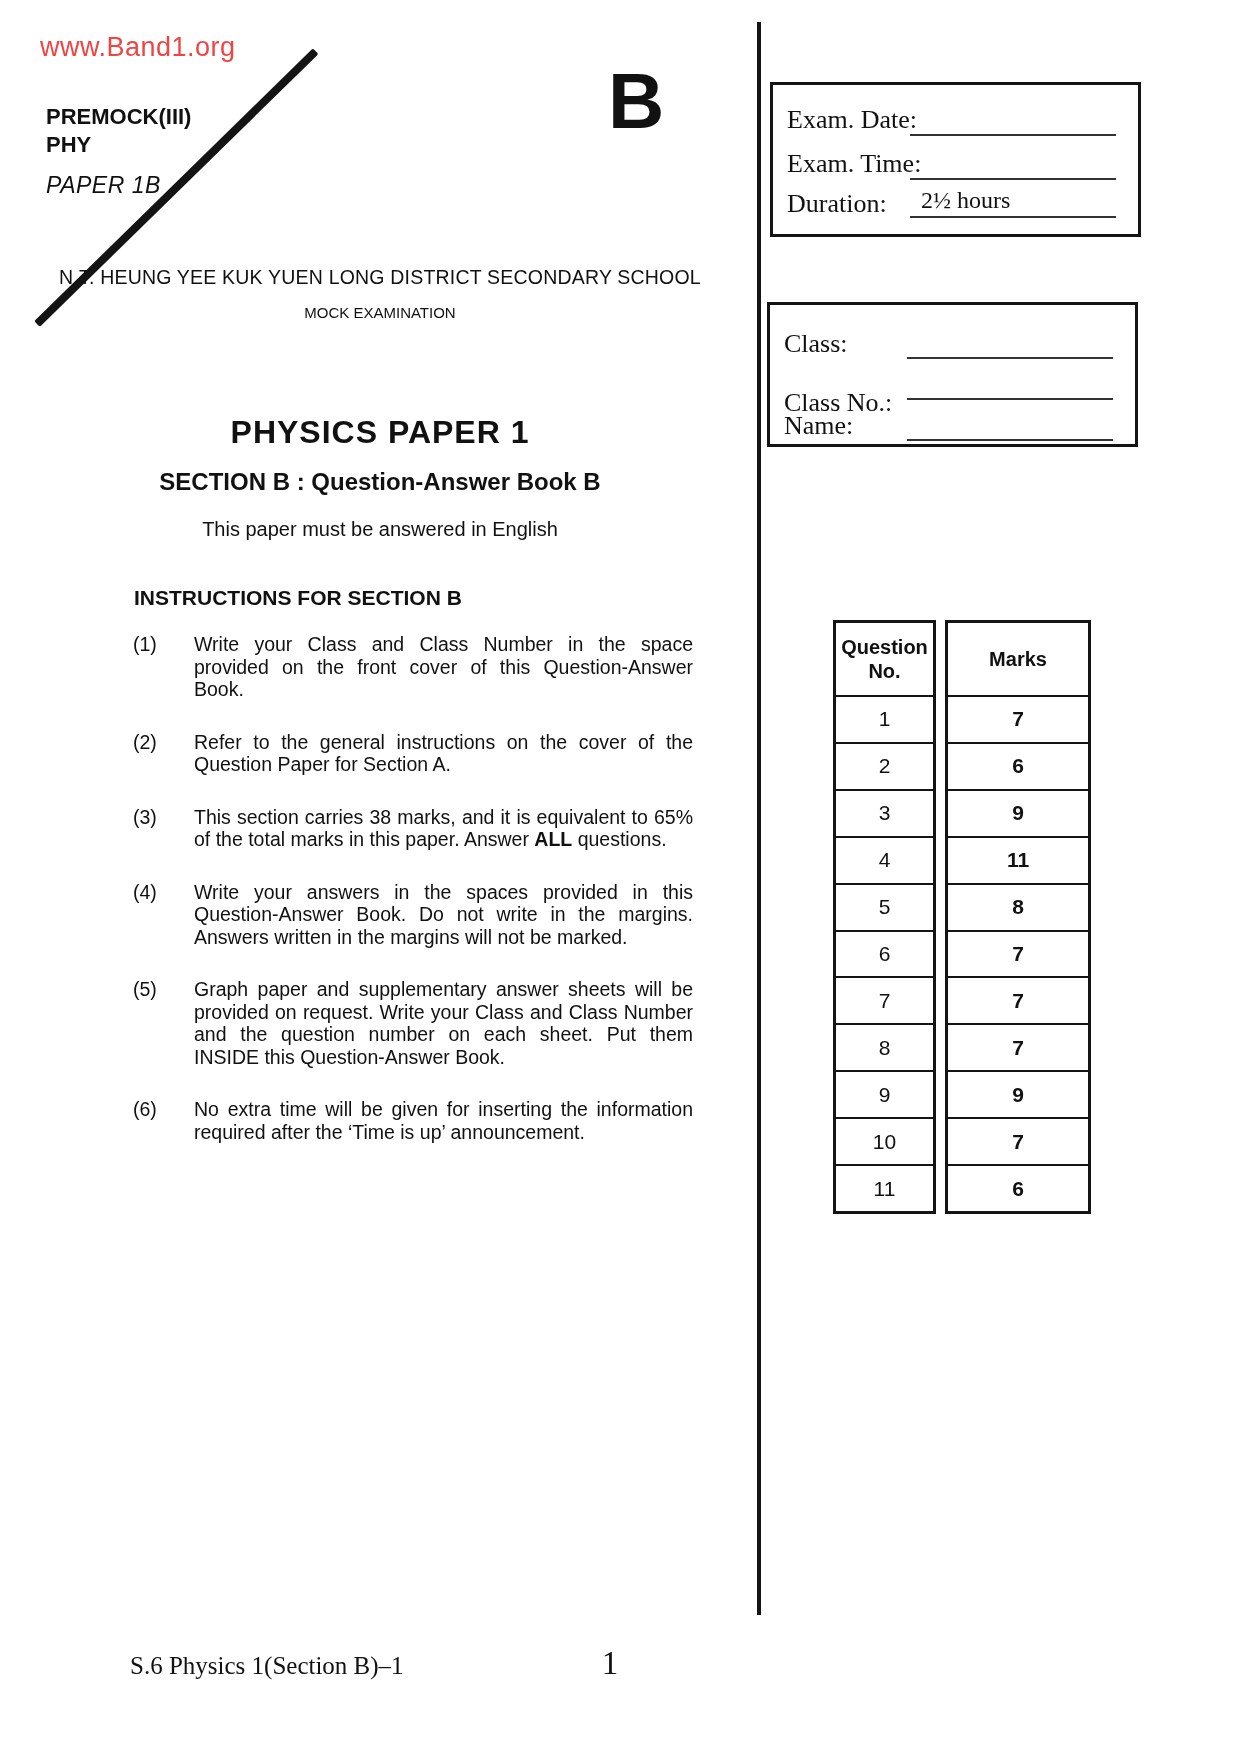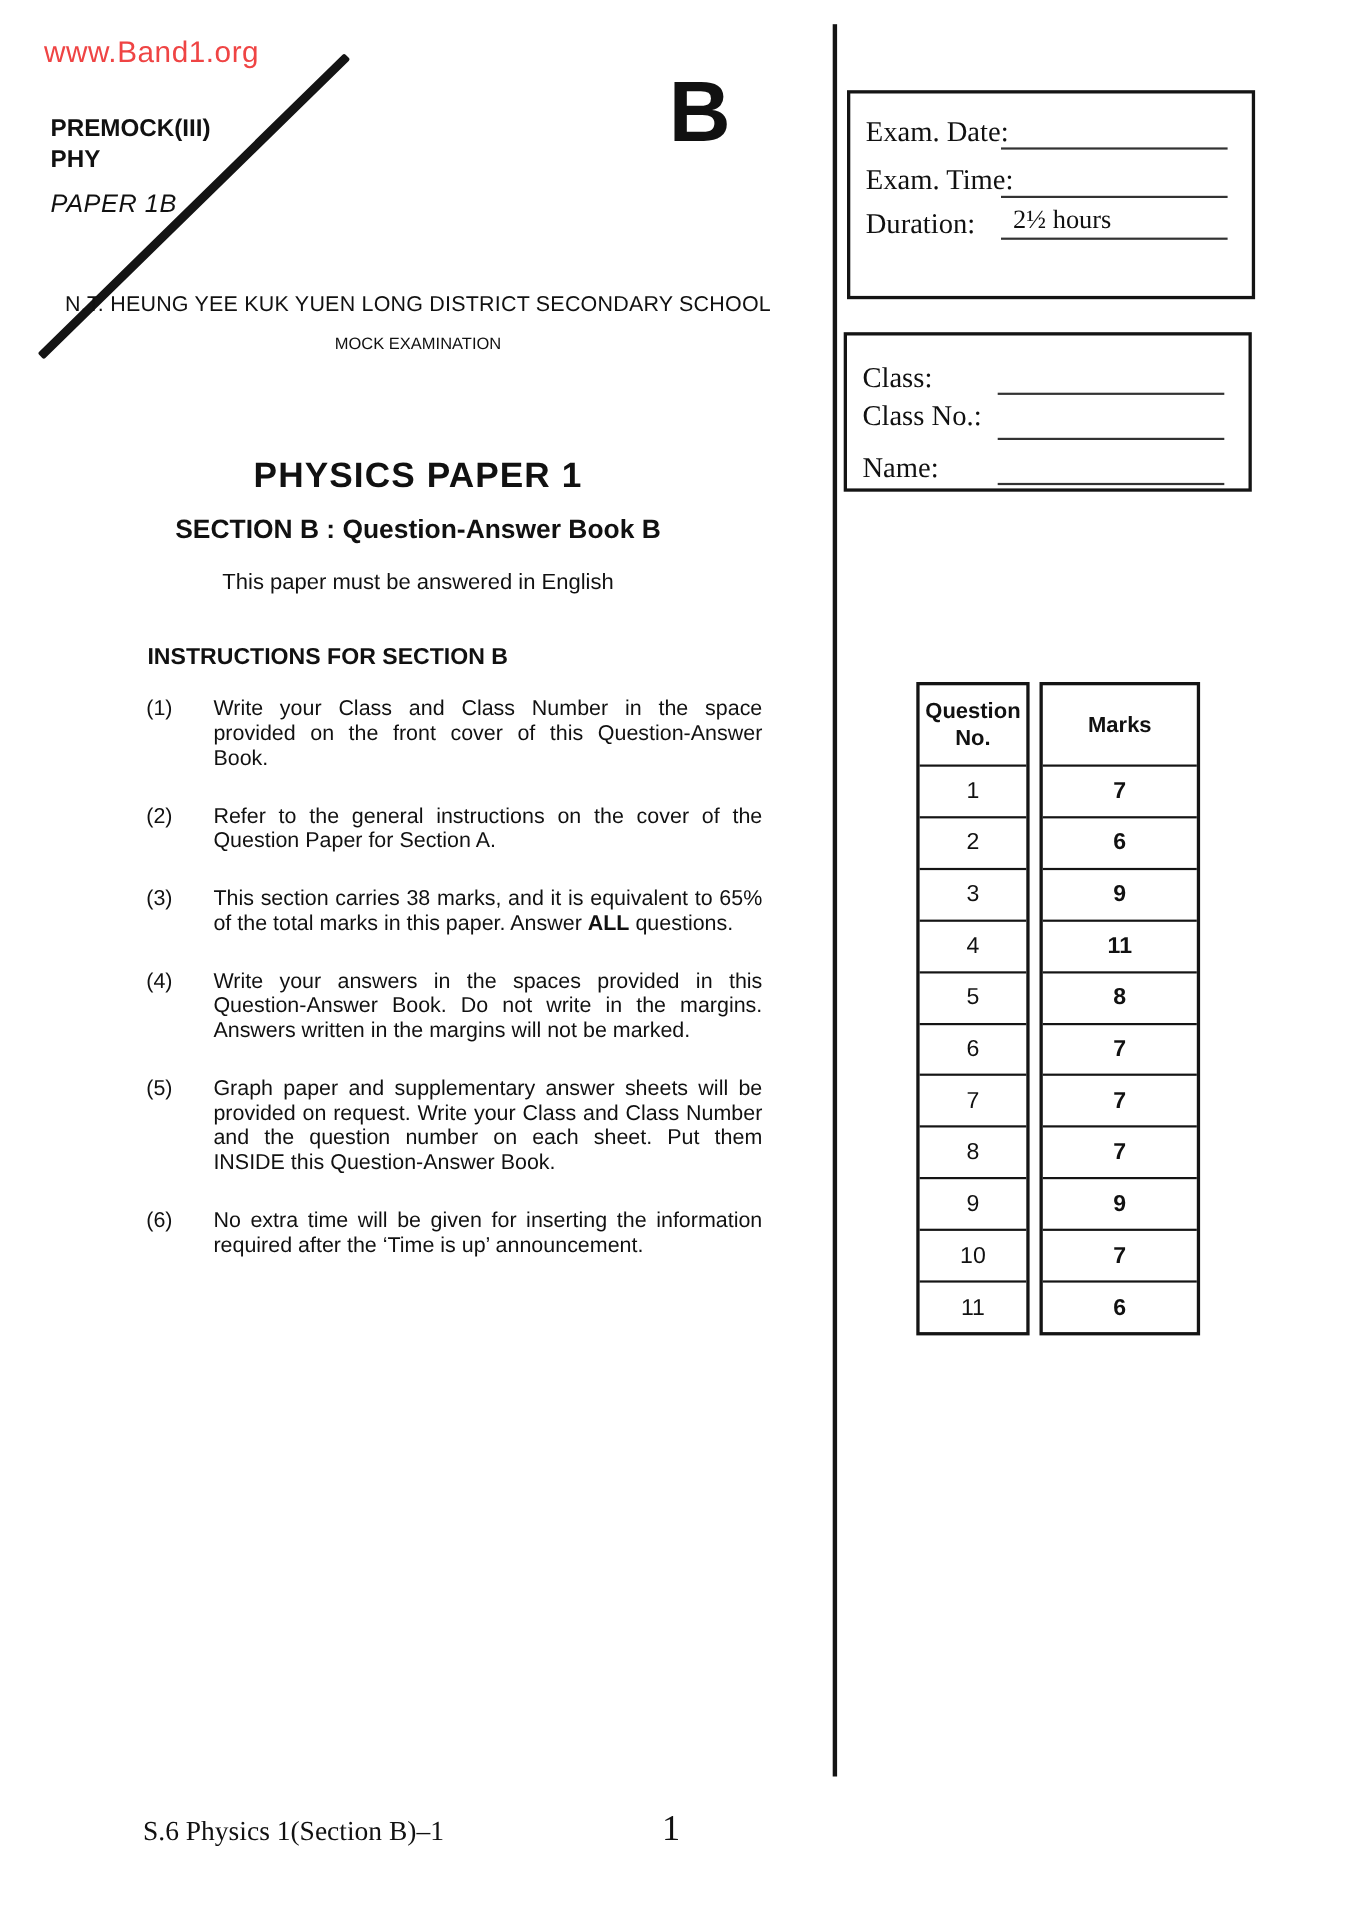--- a/index.html
+++ b/index.html
@@ -16,21 +16,21 @@
   .corner .r1{font-size:23px;letter-spacing:0.5px;font-style:italic;}
   .diagonal{
     position:absolute;left:37px;top:320px;width:390px;height:8px;background:#141414;
     transform:rotate(-44.4deg);transform-origin:0 50%;border-radius:2px;
   }
   .book-letter{position:absolute;left:608px;top:62px;font-size:78px;font-weight:bold;line-height:1;}
   .vdivider{position:absolute;left:757px;top:22px;width:4px;height:1593px;background:#141414;}
 
   
   .formbox{position:absolute;border:3px solid #141414;background:#fff;box-sizing:border-box;}
-  .exam-box{left:770px;top:82px;width:371px;height:190px;}
+  .exam-box{left:770px;top:82px;width:371px;height:155px;}
   .student-box{left:767px;top:302px;width:371px;height:145px;}
   .fb-label{position:absolute;left:14px;font-family:"Liberation Serif",serif;font-size:26px;white-space:nowrap;}
   .fb-line{position:absolute;left:137px;width:206px;border-bottom:2px solid #333;height:0;}
   .fb-value{position:absolute;left:148px;font-family:"Liberation Serif",serif;font-size:24px;white-space:nowrap;}
 
   
   .ccol{position:absolute;left:40px;width:680px;text-align:center;}
   .school{top:266px;font-size:19.5px;letter-spacing:0.2px;}
   .mock{top:304px;font-size:15px;}
   .paper-title{top:414px;font-size:32px;font-weight:bold;letter-spacing:1px;}
@@ -84,21 +84,21 @@
     <div class="fb-label" style="top:64px">Exam. Time:</div>
     <div class="fb-line" style="top:93px"></div>
     <div class="fb-label" style="top:104px">Duration:</div>
     <div class="fb-value" style="top:102px">2½ hours</div>
     <div class="fb-line" style="top:131px"></div>
   </div>
 
   <div class="formbox student-box">
     <div class="fb-label" style="top:24px">Class:</div>
     <div class="fb-line" style="top:52px"></div>
-    <div class="fb-label" style="top:58px">Class No.:</div>
+    <div class="fb-label" style="top:83px">Class No.:</div>
     <div class="fb-line" style="top:93px"></div>
     <div class="fb-label" style="top:106px">Name:</div>
     <div class="fb-line" style="top:134px"></div>
   </div>
 
   <div class="ccol school">N.T. HEUNG YEE KUK YUEN LONG DISTRICT SECONDARY SCHOOL</div>
   <div class="ccol mock">MOCK EXAMINATION</div>
   <div class="ccol paper-title">PHYSICS  PAPER 1</div>
   <div class="ccol section-title">SECTION  B : Question-Answer  Book B</div>
   <div class="ccol lang-note">This paper must be answered in English</div>

